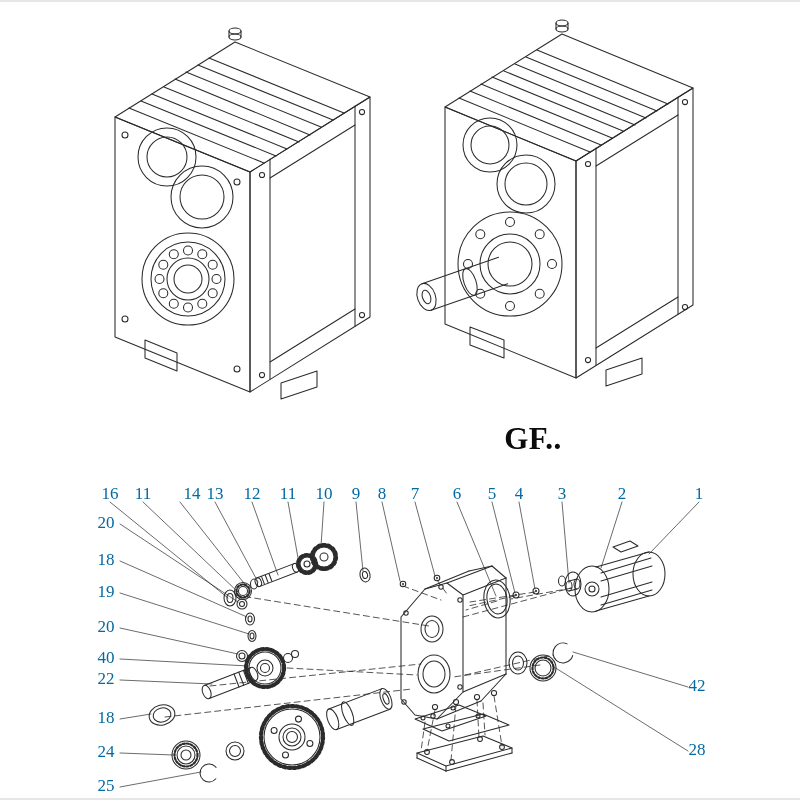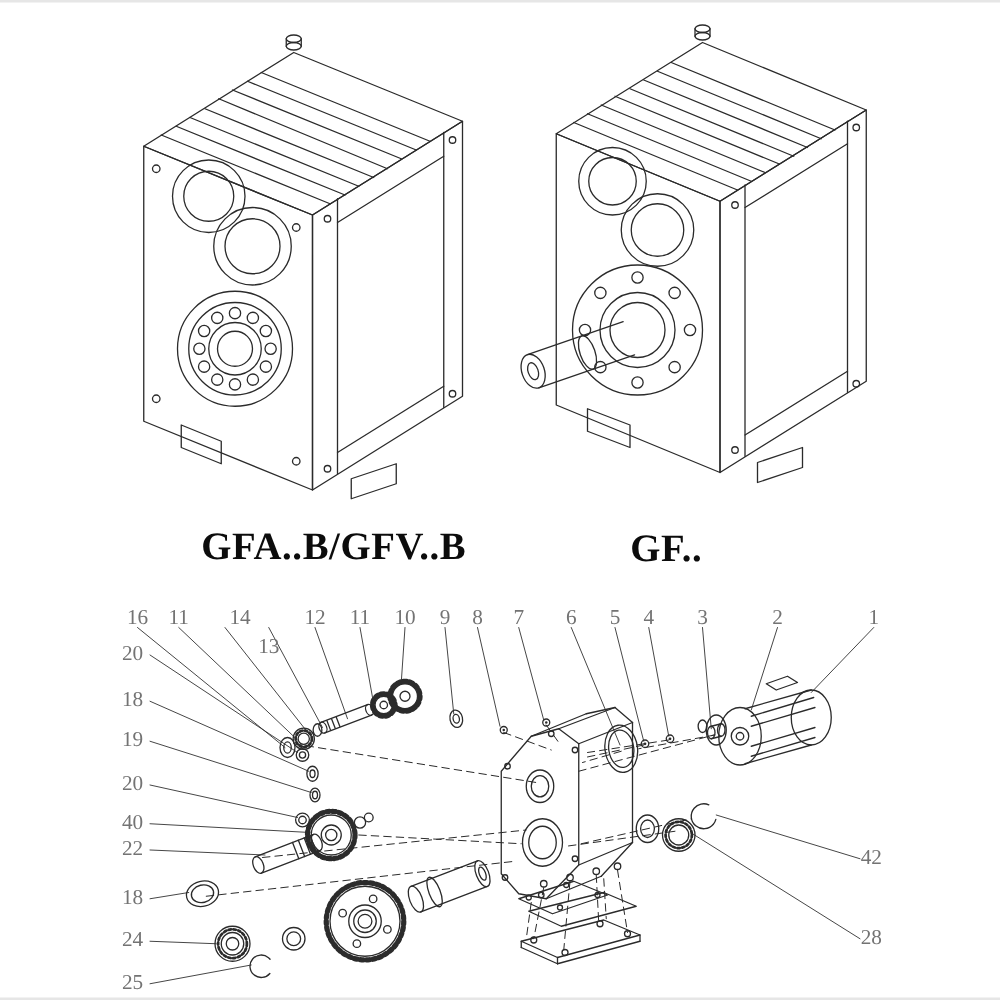--- a/index.html
+++ b/index.html
@@ -16,21 +16,21 @@
   .lineart .dashed line{stroke-width:.8;stroke-dasharray:6 4;}
   .lineart .teeth{stroke-width:4.2;stroke-dasharray:2.4 2.6;}
   .lineart .balls{stroke-width:2.2;stroke-dasharray:1.9 2.0;}
   .lineart .dot{fill:#2b2b2b;stroke:none;}
   .model-label{
     position:absolute;transform:translateX(-50%);font-weight:700;
     font-size:31px;color:#0c0c0c;letter-spacing:.5px;white-space:nowrap;
   }
   .callout{
     position:absolute;transform:translateX(-50%);
-    font-size:17px;color:#737373;font-weight:400;line-height:1;
+    font-size:17px;color:#0369a1;font-weight:400;line-height:1;
   }
 </style>
 </head>
 <body>
 
 <div class="page">
 
   <svg class="lineart" style="left:85px;top:5px" width="310" height="400" viewBox="0 0 310 400">
     <g>
       <path d="M30,110 L150,35 L285,90 L165,165 Z"></path>
@@ -156,21 +156,20 @@
         <circle cx="275" cy="100" r="2.6"></circle>
       <circle cx="178" cy="358" r="2.6"></circle>
         <circle cx="275" cy="305" r="2.6"></circle>
     </g>
     <g>
       <path d="M60,325 L94,338 L94,356 L60,343 Z"></path>
       <path d="M196,368 L232,356 L232,372 L196,384 Z"></path>
     </g>
   </svg>
 
-  <div class="model-label" style="left:267px;top:417px">GFA..B/GFV..B</div>
   <div class="model-label" style="left:533px;top:419px">GF..</div>
 
   <svg class="lineart" style="left:85px;top:465px" width="640" height="335" viewBox="0 0 640 335">
 
     <g class="thin">
       <line x1="25" y1="35" x2="143" y2="131"></line>
         <line x1="58" y1="35" x2="153" y2="125"></line>
       <line x1="95" y1="35" x2="162" y2="120"></line>
         <line x1="130" y1="35" x2="173" y2="115"></line>
       <line x1="167" y1="35" x2="193" y2="108"></line>
@@ -387,21 +386,21 @@
       <circle cx="342" cy="285" r="2.4"></circle>
         <circle cx="395" cy="272" r="2.4"></circle>
       <circle cx="417" cy="280" r="2.4"></circle>
         <circle cx="367" cy="295" r="2.4"></circle>
     </g>
   </svg>
 
   <span class="callout" style="left:110px;top:483px">16</span>
   <span class="callout" style="left:143px;top:483px">11</span>
   <span class="callout" style="left:192px;top:483px">14</span>
-  <span class="callout" style="left:215px;top:506px">13</span>
+  <span class="callout" style="left:215px;top:483px">13</span>
   <span class="callout" style="left:252px;top:483px">12</span>
   <span class="callout" style="left:288px;top:483px">11</span>
   <span class="callout" style="left:324px;top:483px">10</span>
   <span class="callout" style="left:356px;top:483px">9</span>
   <span class="callout" style="left:382px;top:483px">8</span>
   <span class="callout" style="left:415px;top:483px">7</span>
   <span class="callout" style="left:457px;top:483px">6</span>
   <span class="callout" style="left:492px;top:483px">5</span>
   <span class="callout" style="left:519px;top:483px">4</span>
   <span class="callout" style="left:562px;top:483px">3</span>

